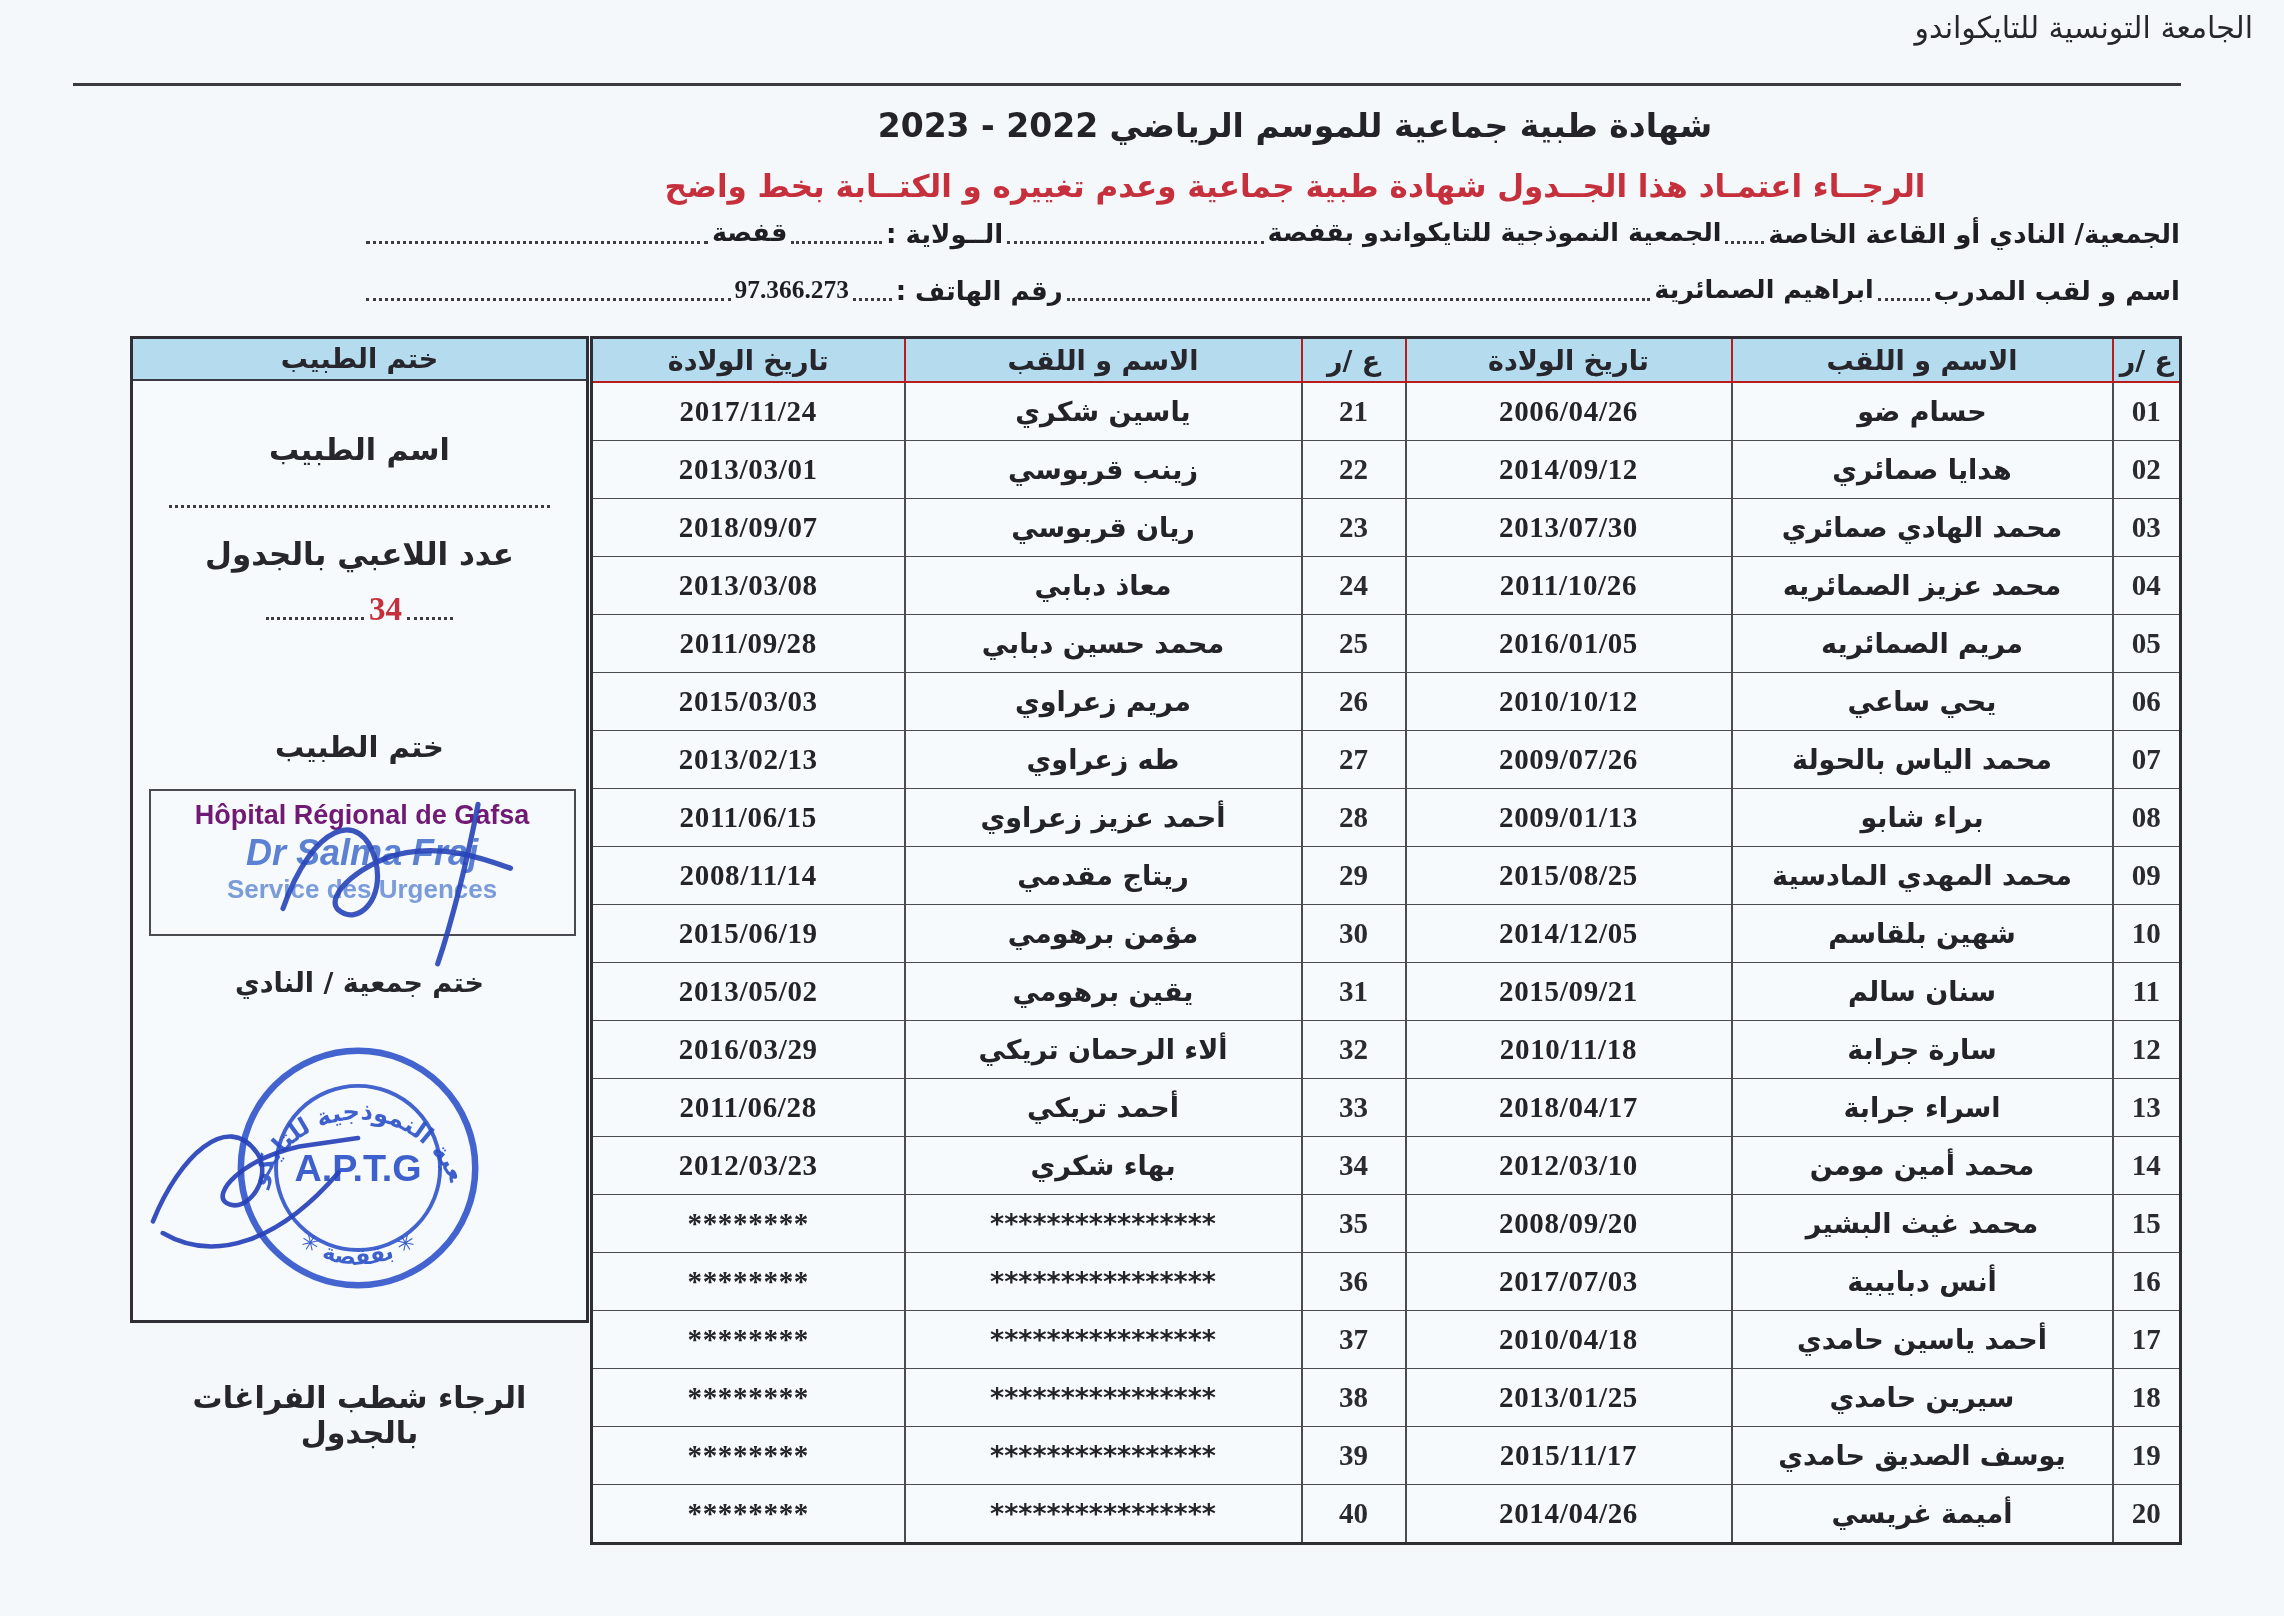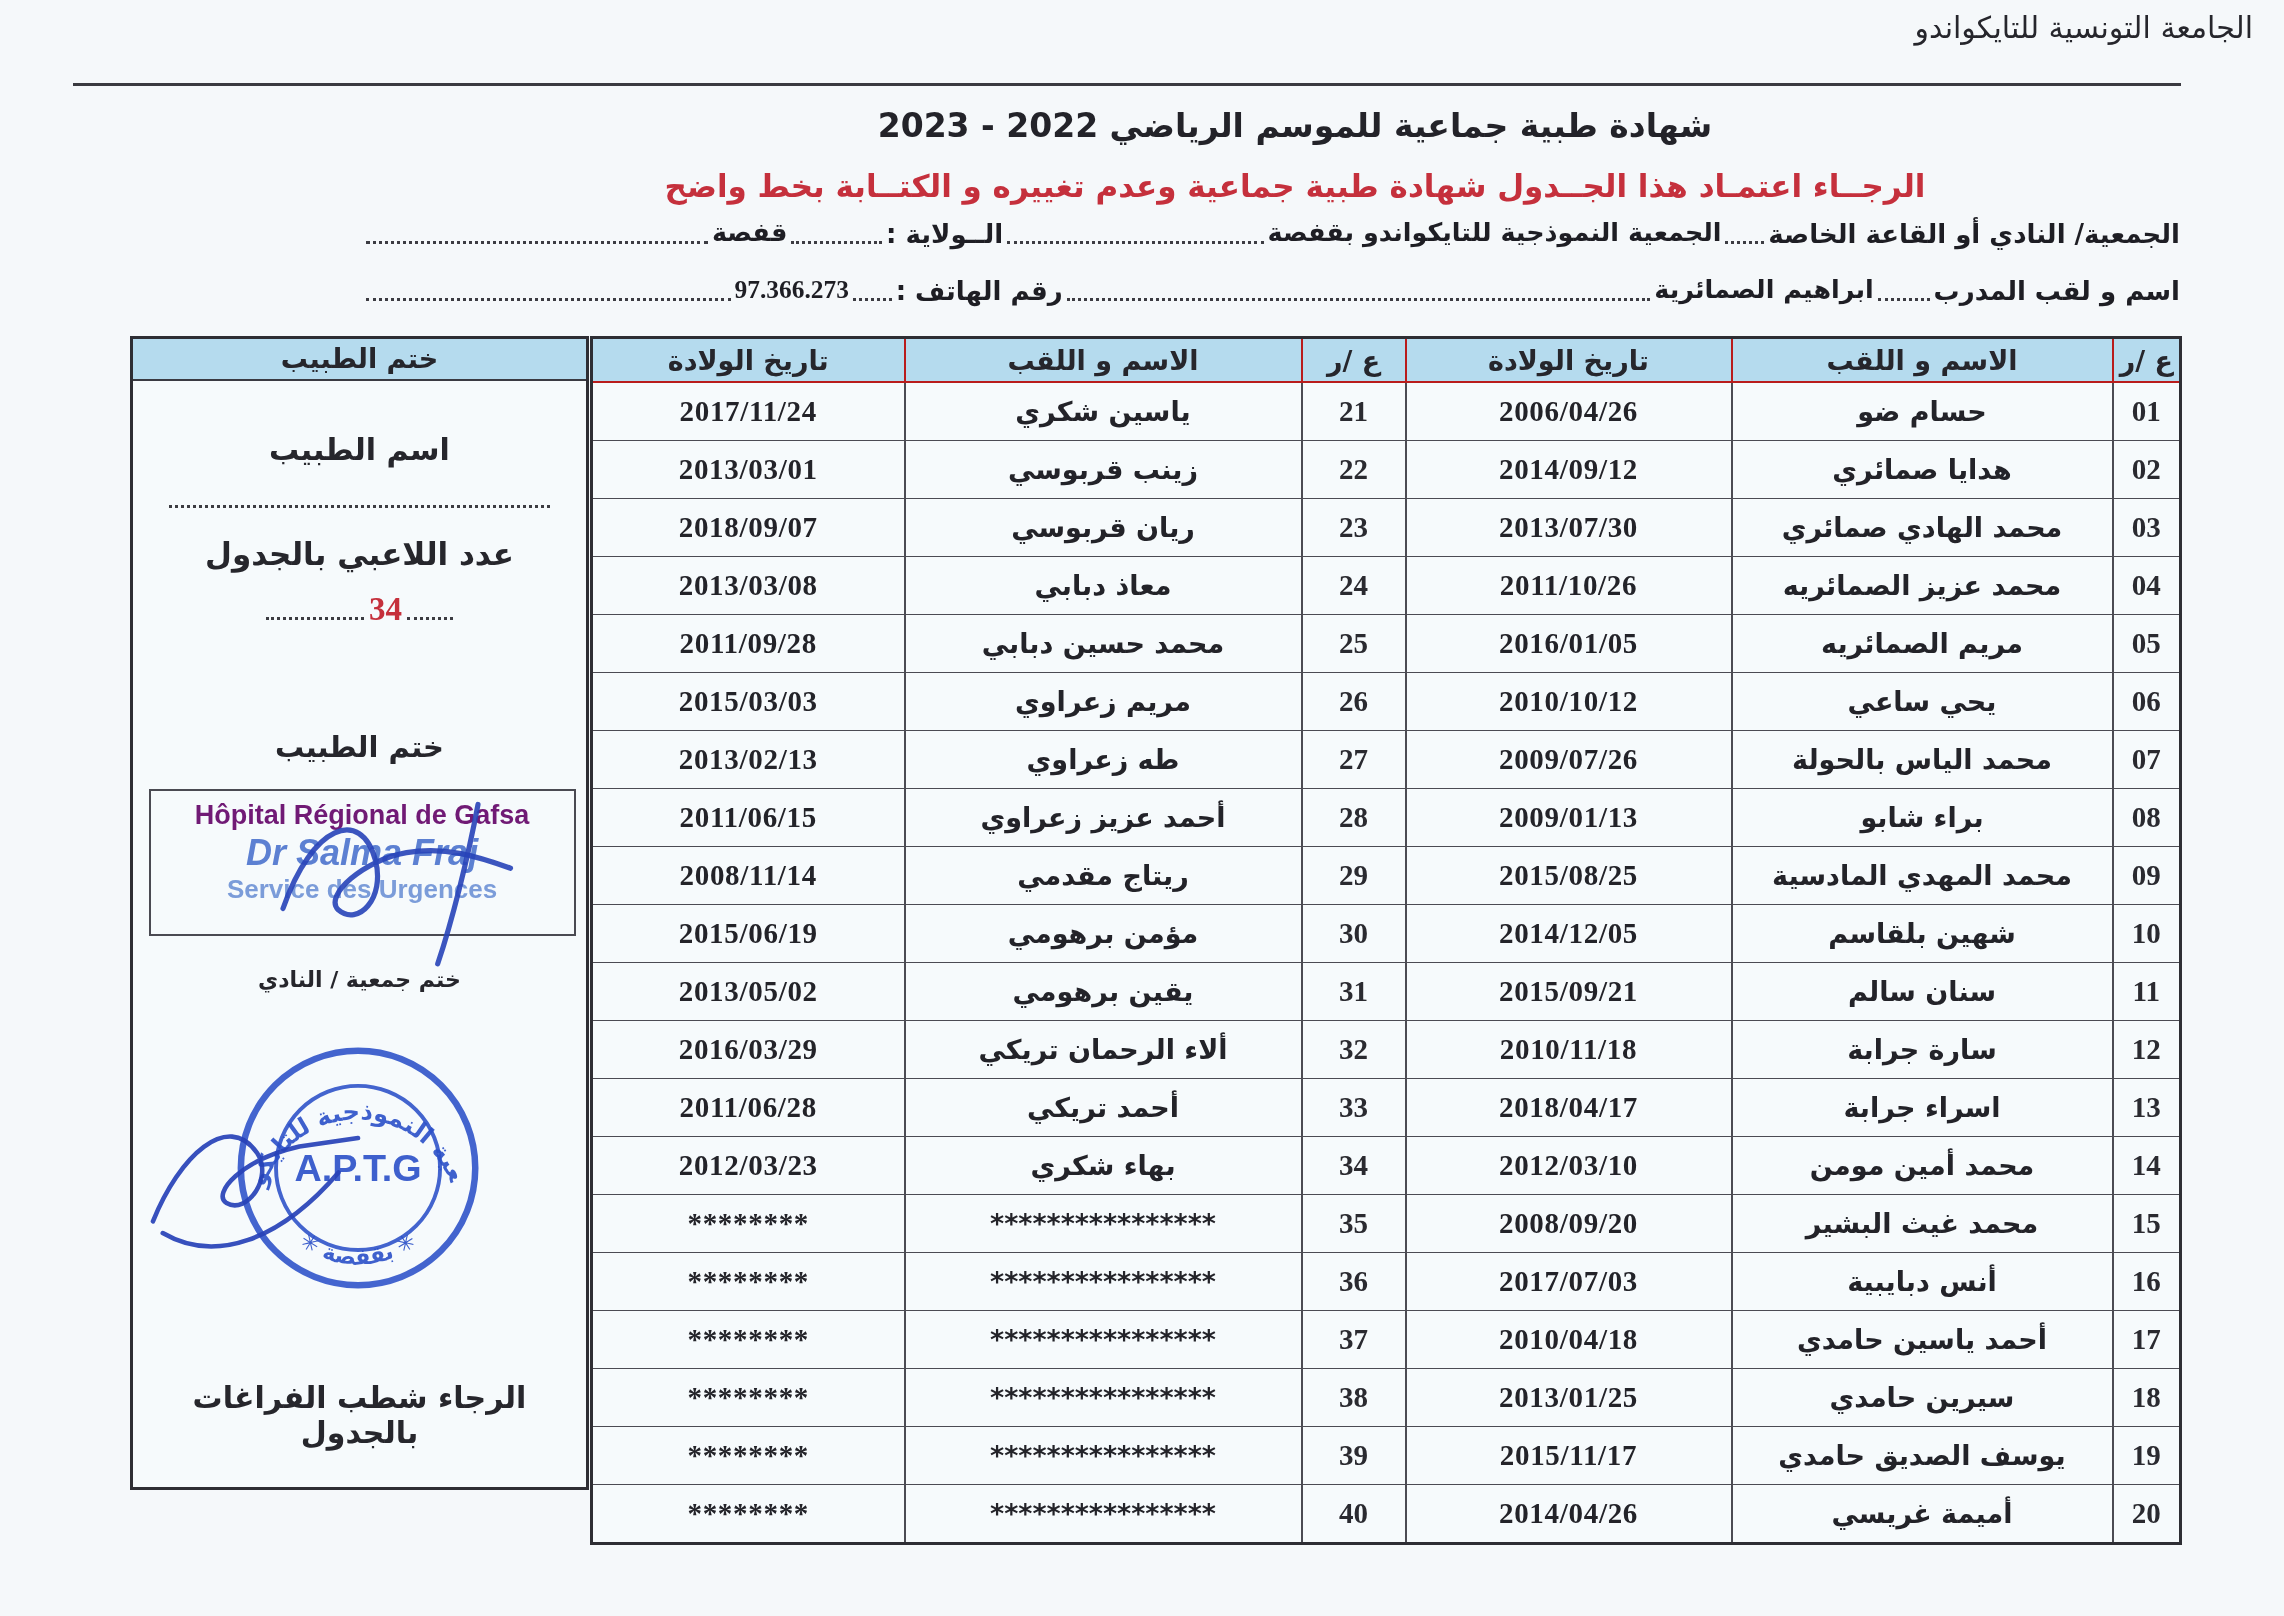--- a/index.html
+++ b/index.html
@@ -26,41 +26,41 @@
   table.roster{position:absolute;top:336px;left:590px;width:1590px;border-collapse:collapse;
                table-layout:fixed;background:#f6fafc;border:3.3px solid #2e2e34;}
   table.roster th{background:#b5dbee;height:40px;font-size:27px;font-weight:bold;color:#26262c;
                   border:2px solid #b91c1c;}
   table.roster td{height:55px;border:1.3px solid #4b4b53;border-right-width:2px;border-left-width:2px;
                   text-align:center;vertical-align:middle;overflow:hidden;}
   td.c-num{font-family:"Liberation Serif",serif;font-size:29px;font-weight:bold;color:#2a2a30;margin-top:28px;}
   td.c-name{font-size:27px;font-weight:bold;color:#232329;}
   td.c-date{font-family:"Liberation Serif",serif;font-size:29px;font-weight:bold;letter-spacing:0.7px;color:#232329;}
   
-  .doctor-panel{position:absolute;top:336px;left:130px;width:459px;height:1154px;box-sizing:border-box;
+  .doctor-panel{position:absolute;top:336px;left:130px;width:459px;height:987px;box-sizing:border-box;
                 border:3.3px solid #2e2e34;background:#f6fafc;}
   .doctor-panel .panel-header{height:40px;line-height:40px;background:#b5dbee;border-bottom:2px solid #3a3a42;
                 text-align:center;font-size:27px;font-weight:bold;color:#26262c;}
   .panel-body{position:relative;height:1107px;padding-left:8px;}
   .pb-center{position:absolute;left:0;right:0;text-align:center;font-weight:bold;color:#26262c;}
   .doctor-name-label{top:51px;font-size:30px;}
   .doctor-name-dots{position:absolute;top:98px;left:36px;right:36px;border-bottom:3.3px dotted #3c3c42;height:26px;}
   .count-label{top:155px;font-size:31px;}
   .count-line{position:absolute;top:210px;left:0;right:0;display:flex;justify-content:center;align-items:flex-end;}
   .count-line .mini{border-bottom:3.3px dotted #3c3c42;height:23.5px;margin-bottom:7.8px;}
   .m-70{width:46px;} .m-150{width:98px;}
   .count-value{font-family:"Liberation Serif",serif;font-size:33px;font-weight:bold;color:#c5303c;padding:0 5.2px;}
   .stamp-label2{top:349px;font-size:29px;}
   .hospital-stamp{position:absolute;top:408px;left:15.6px;width:427px;height:147px;box-sizing:border-box;
                   border:2.6px solid #4a4a52;text-align:center;}
   .hs1{margin-top:9px;font-size:27px;font-weight:bold;color:#701a75;font-family:"Liberation Sans",sans-serif;}
   .hs2{margin-top:1.3px;font-size:36px;font-weight:bold;font-style:italic;color:#5c80d2;font-family:"Liberation Sans",sans-serif;}
   .hs3{margin-top:0px;font-size:26px;font-weight:bold;color:#7b9cd9;font-family:"Liberation Sans",sans-serif;}
   .hospital-sig{position:absolute;top:391px;left:39px;width:404px;height:208px;pointer-events:none;}
-  .club-stamp-label{top:586px;font-size:22px;}
+  .club-stamp-label{top:586px;font-size:27px;}
   .round-stamp-svg{position:absolute;top:645px;left:9.8px;width:365px;height:293px;}
   .footer-note{top:999px;font-size:30px;}
 </style>
 </head>
 <body>
 
 <div class="sheet">
 
   <div class="org-title">الجامعة التونسية للتايكواندو</div>
   <div class="top-rule"></div>

